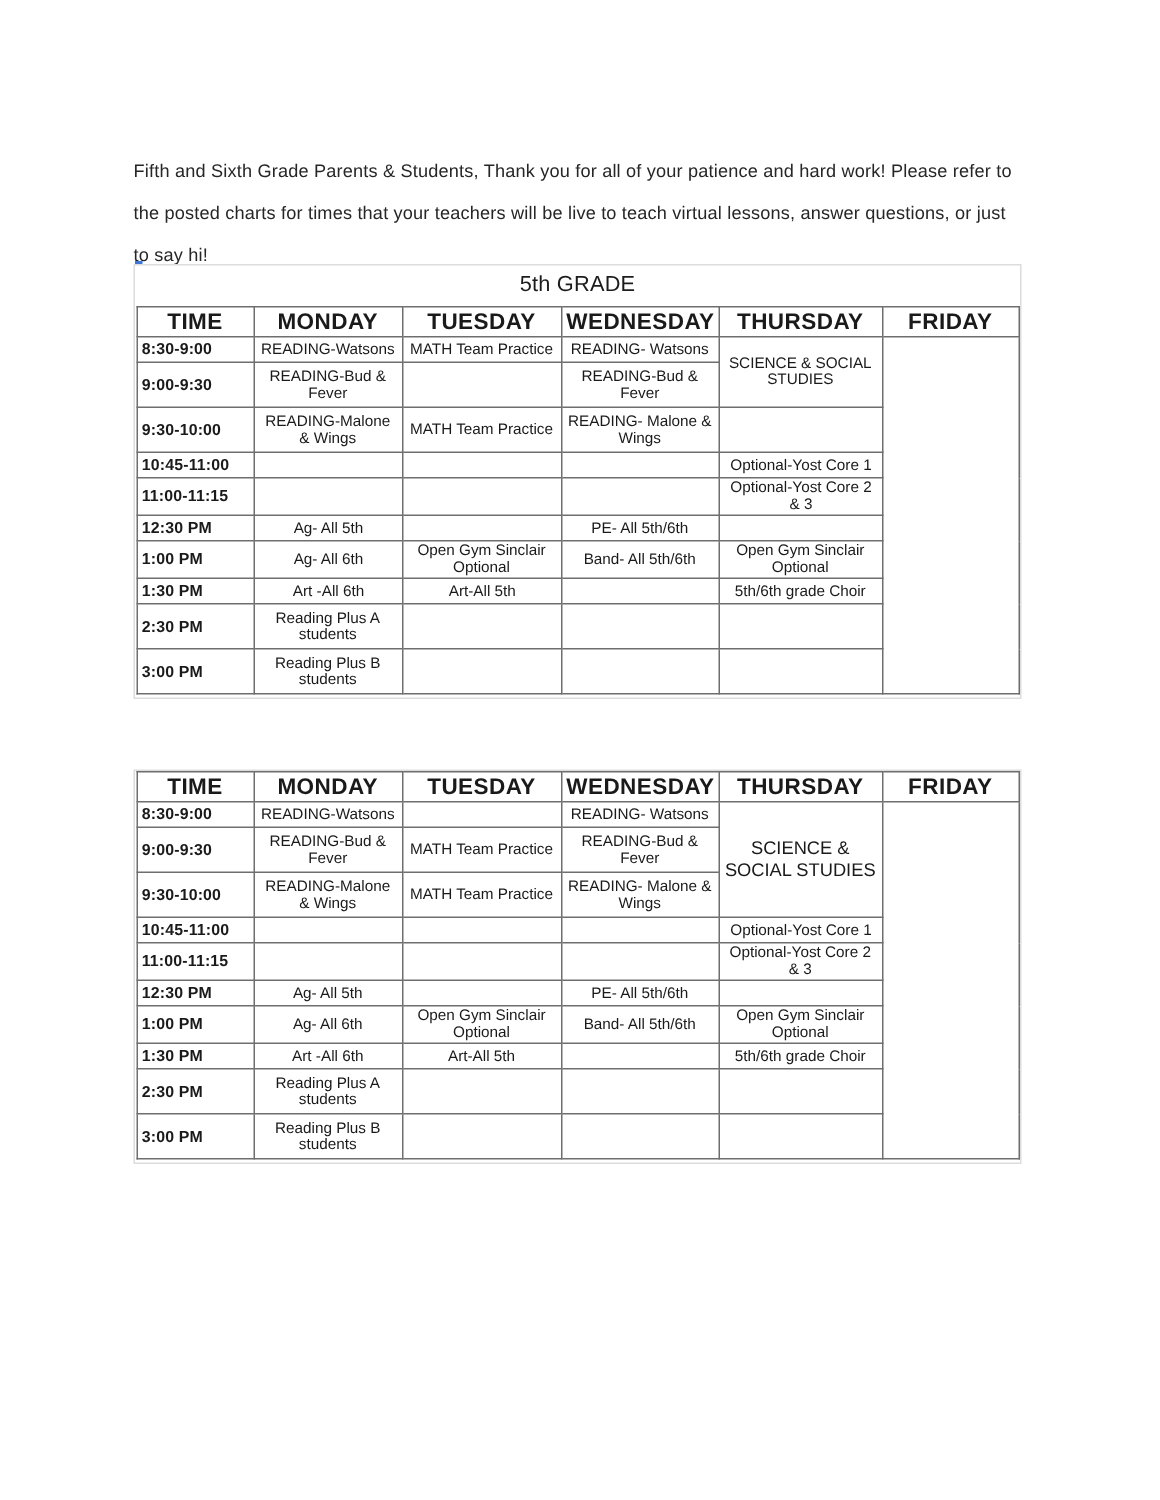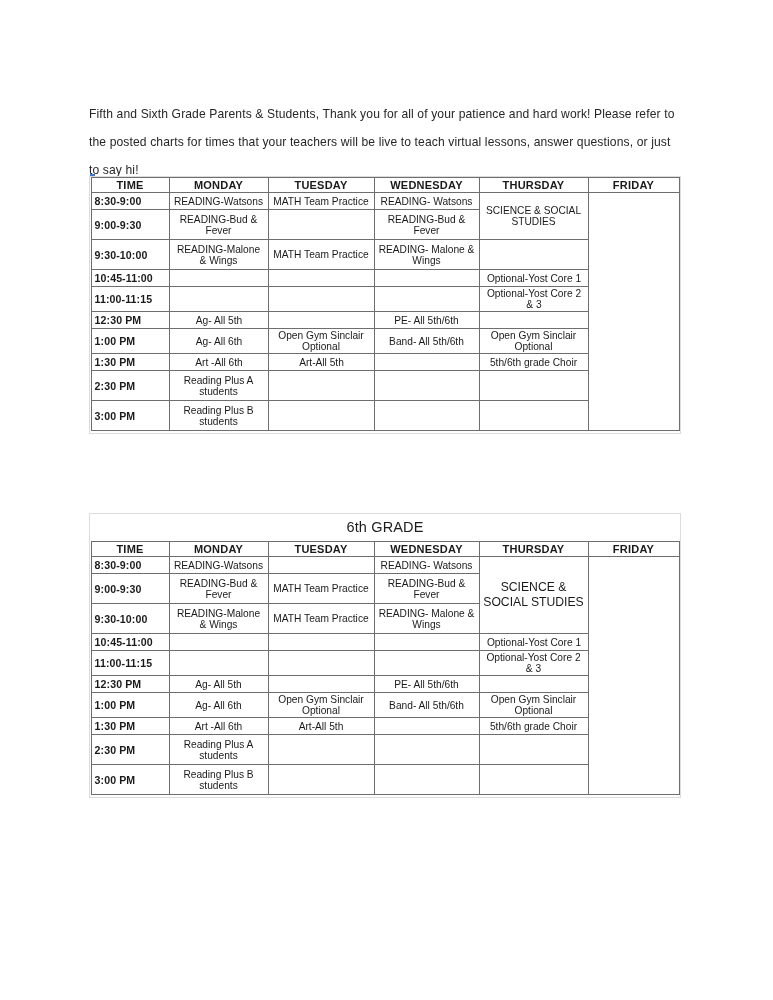--- a/index.html
+++ b/index.html
@@ -83,21 +83,21 @@
   col.c-time { width: 78px; }
   col.c-mon  { width: 99px; }
   col.c-tue  { width: 106px; }
   col.c-wed  { width: 105px; }
   col.c-thu  { width: 109px; }
   col.c-fri  { width: 91px; }
 
   thead th {
     background: #ebebeb;
     font-weight: bold;
-    font-size: 11px;
+    font-size: 15px;
     text-align: center;
     height: 14px;
     letter-spacing: 0.02em;
   }
 
   td.time {
     background: #ececec;
     font-weight: bold;
     font-size: 10.6px;
     text-align: left;
@@ -123,20 +123,21 @@
 </head>
 <body>
 
 <div class="page">
 
   <p class="intro">Fifth and Sixth Grade Parents &amp; Students, Thank you for all of your patience and hard work! Please refer to the posted charts for times that your teachers will be live to teach virtual lessons, answer questions, or just to say hi!</p>
 
   <div class="sel-handle"></div>
 
   <div class="sheet first">
+    <div class="sheet-title">5th GRADE</div>
 
     <table class="sched">
       <colgroup>
         <col class="c-time">
           <col class="c-mon">
           <col class="c-tue">
           <col class="c-wed">
           <col class="c-thu">
           <col class="c-fri">
       </colgroup>
@@ -219,21 +220,20 @@
           <td class="cell">Reading Plus B students</td>
           <td></td>
           <td></td>
           <td></td>
         </tr>
       </tbody>
     </table>
   </div>
 
   <div class="sheet second">
-    <div class="sheet-title">6th GRADE</div>
 
     <table class="sched">
       <colgroup>
         <col class="c-time">
           <col class="c-mon">
           <col class="c-tue">
           <col class="c-wed">
           <col class="c-thu">
           <col class="c-fri">
       </colgroup>

